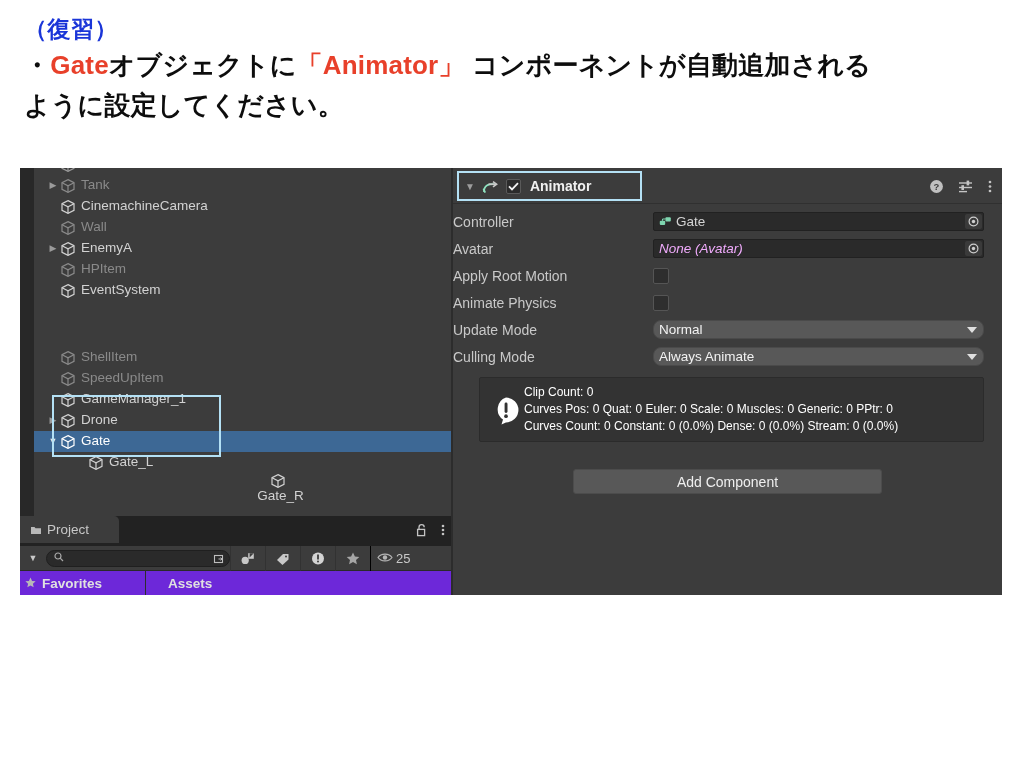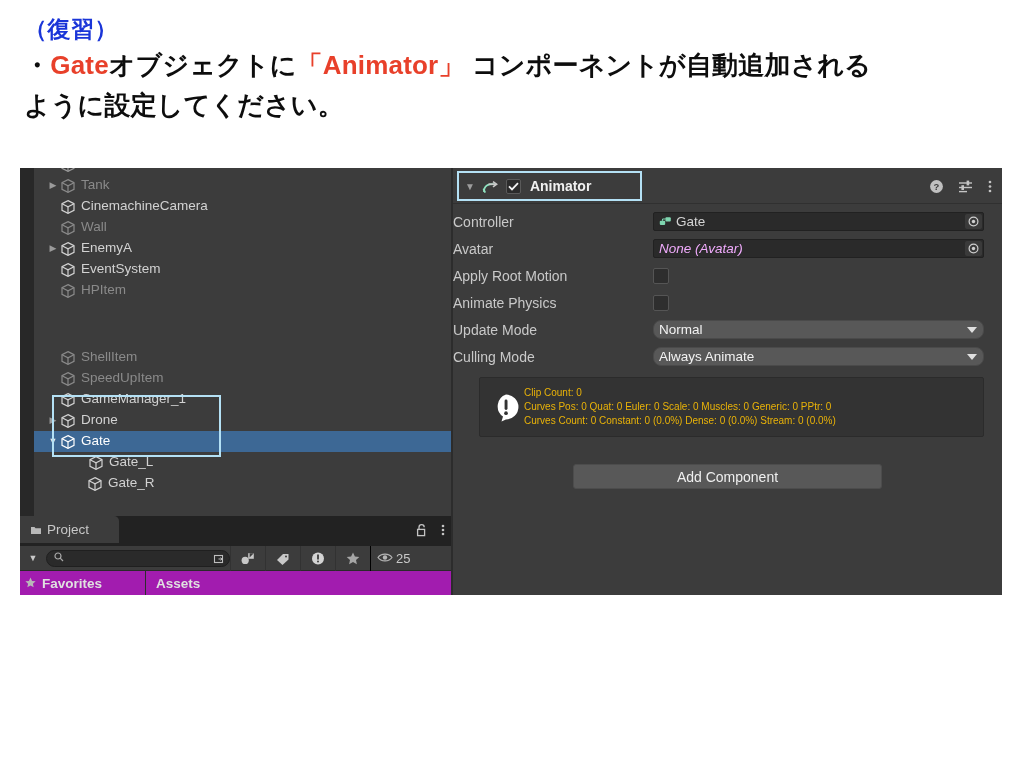--- a/index.html
+++ b/index.html
@@ -187,21 +187,22 @@
   #eye-count {
     display: flex; align-items: center; gap: 3px;
     padding: 0 8px 0 6px;
     height: 25px;
     border-left: 1px solid #000000;
     color: #c8c8c8; font-size: 13px;
   }
   #project-columns {
     height: 25px;
     display: flex;
-    background: #a21caf;
+    background: #6d28d9;
+    gap: 12px;
   }
   #fav-col {
     width: 126px;
     display: flex; align-items: center; gap: 5px;
     padding-left: 4px;
     color: #e0e0e0;
     font-size: 13.5px; font-weight: bold;
     border-right: 1px solid #2d2d2d;
   }
   #assets-col {
@@ -322,22 +323,22 @@
     background: #333333;
     border: 1px solid #2b2b2b;
     border-radius: 2px;
     min-height: 60px;
     display: flex;
     align-items: center;
     padding: 6px 8px;
   }
   #info-icon { flex: 0 0 36px; display: flex; justify-content: center; }
   #info-text {
-    color: #eab308;
-    font-size: 10px;
+    color: #ffffff;
+    font-size: 12px;
     line-height: 1.42;
   }
 
   #add-component-wrap {
     display: flex; justify-content: center;
     margin-top: 27px;
   }
   #add-component-btn {
     width: 309px; height: 25px;
     background: #585858;
@@ -413,62 +414,62 @@
           <span class="twirl">▶</span>
           <span class="cube">
             <svg width="16" height="16" viewBox="0 0 16 16">
               <path d="M8 1.6 L14 4.7 L14 11.3 L8 14.4 L2 11.3 L2 4.7 Z" fill="none" stroke="#d2d2d2" stroke-width="1.2"></path>
               <path d="M2 4.7 L8 7.8 L14 4.7" fill="none" stroke="#d2d2d2" stroke-width="1.2"></path>
               <path d="M8 7.8 L8 14.4" fill="none" stroke="#d2d2d2" stroke-width="1.2"></path>
             </svg>
           </span>
           <span class="h-label">EnemyA</span>
         </div>
+        <div class="h-row dim" style="padding-left: 12px;">
+          <span class="twirl"></span>
+          <span class="cube">
+            <svg width="16" height="16" viewBox="0 0 16 16">
+              <path d="M8 1.6 L14 4.7 L14 11.3 L8 14.4 L2 11.3 L2 4.7 Z" fill="none" stroke="#8a8a8a" stroke-width="1.2"></path>
+              <path d="M2 4.7 L8 7.8 L14 4.7" fill="none" stroke="#8a8a8a" stroke-width="1.2"></path>
+              <path d="M8 7.8 L8 14.4" fill="none" stroke="#8a8a8a" stroke-width="1.2"></path>
+            </svg>
+          </span>
+          <span class="h-label">HPItem</span>
+        </div>
         <div class="h-row" style="padding-left: 12px;">
           <span class="twirl"></span>
           <span class="cube">
             <svg width="16" height="16" viewBox="0 0 16 16">
               <path d="M8 1.6 L14 4.7 L14 11.3 L8 14.4 L2 11.3 L2 4.7 Z" fill="none" stroke="#d2d2d2" stroke-width="1.2"></path>
               <path d="M2 4.7 L8 7.8 L14 4.7" fill="none" stroke="#d2d2d2" stroke-width="1.2"></path>
               <path d="M8 7.8 L8 14.4" fill="none" stroke="#d2d2d2" stroke-width="1.2"></path>
             </svg>
           </span>
           <span class="h-label">EventSystem</span>
         </div>
-        <div class="h-row dim" style="padding-left: 12px;">
+        <div class="h-row dim" style="padding-left: 12px; margin-top: 46px;">
           <span class="twirl"></span>
           <span class="cube">
             <svg width="16" height="16" viewBox="0 0 16 16">
               <path d="M8 1.6 L14 4.7 L14 11.3 L8 14.4 L2 11.3 L2 4.7 Z" fill="none" stroke="#8a8a8a" stroke-width="1.2"></path>
               <path d="M2 4.7 L8 7.8 L14 4.7" fill="none" stroke="#8a8a8a" stroke-width="1.2"></path>
               <path d="M8 7.8 L8 14.4" fill="none" stroke="#8a8a8a" stroke-width="1.2"></path>
             </svg>
           </span>
-          <span class="h-label">HPItem</span>
-        </div>
-        <div class="h-row dim" style="padding-left: 12px; margin-top: 46px;">
+          <span class="h-label">ShellItem</span>
+        </div>
+        <div class="h-row dim" style="padding-left: 12px;">
           <span class="twirl"></span>
           <span class="cube">
             <svg width="16" height="16" viewBox="0 0 16 16">
               <path d="M8 1.6 L14 4.7 L14 11.3 L8 14.4 L2 11.3 L2 4.7 Z" fill="none" stroke="#8a8a8a" stroke-width="1.2"></path>
               <path d="M2 4.7 L8 7.8 L14 4.7" fill="none" stroke="#8a8a8a" stroke-width="1.2"></path>
               <path d="M8 7.8 L8 14.4" fill="none" stroke="#8a8a8a" stroke-width="1.2"></path>
             </svg>
           </span>
-          <span class="h-label">ShellItem</span>
-        </div>
-        <div class="h-row dim" style="padding-left: 12px;">
-          <span class="twirl"></span>
-          <span class="cube">
-            <svg width="16" height="16" viewBox="0 0 16 16">
-              <path d="M8 1.6 L14 4.7 L14 11.3 L8 14.4 L2 11.3 L2 4.7 Z" fill="none" stroke="#8a8a8a" stroke-width="1.2"></path>
-              <path d="M2 4.7 L8 7.8 L14 4.7" fill="none" stroke="#8a8a8a" stroke-width="1.2"></path>
-              <path d="M8 7.8 L8 14.4" fill="none" stroke="#8a8a8a" stroke-width="1.2"></path>
-            </svg>
-          </span>
           <span class="h-label">SpeedUpItem</span>
         </div>
         <div class="h-row" style="padding-left: 12px;">
           <span class="twirl"></span>
           <span class="cube">
             <svg width="16" height="16" viewBox="0 0 16 16">
               <path d="M8 1.6 L14 4.7 L14 11.3 L8 14.4 L2 11.3 L2 4.7 Z" fill="none" stroke="#d2d2d2" stroke-width="1.2"></path>
               <path d="M2 4.7 L8 7.8 L14 4.7" fill="none" stroke="#d2d2d2" stroke-width="1.2"></path>
               <path d="M8 7.8 L8 14.4" fill="none" stroke="#d2d2d2" stroke-width="1.2"></path>
             </svg>
@@ -500,21 +501,21 @@
         <div class="h-row" style="padding-left: 54px;">
           <span class="cube">
             <svg width="16" height="16" viewBox="0 0 16 16">
               <path d="M8 1.6 L14 4.7 L14 11.3 L8 14.4 L2 11.3 L2 4.7 Z" fill="none" stroke="#d2d2d2" stroke-width="1.2"></path>
               <path d="M2 4.7 L8 7.8 L14 4.7" fill="none" stroke="#d2d2d2" stroke-width="1.2"></path>
               <path d="M8 7.8 L8 14.4" fill="none" stroke="#d2d2d2" stroke-width="1.2"></path>
             </svg>
           </span>
           <span class="h-label">Gate_L</span>
         </div>
-        <div class="h-row" style="padding-left: 53px;">
+        <div class="h-row" style="padding-left: 76px; flex-direction: column;">
           <span class="cube">
             <svg width="16" height="16" viewBox="0 0 16 16">
               <path d="M8 1.6 L14 4.7 L14 11.3 L8 14.4 L2 11.3 L2 4.7 Z" fill="none" stroke="#d2d2d2" stroke-width="1.2"></path>
               <path d="M2 4.7 L8 7.8 L14 4.7" fill="none" stroke="#d2d2d2" stroke-width="1.2"></path>
               <path d="M8 7.8 L8 14.4" fill="none" stroke="#d2d2d2" stroke-width="1.2"></path>
             </svg>
           </span>
           <span class="h-label">Gate_R</span>
         </div>
       </div>

